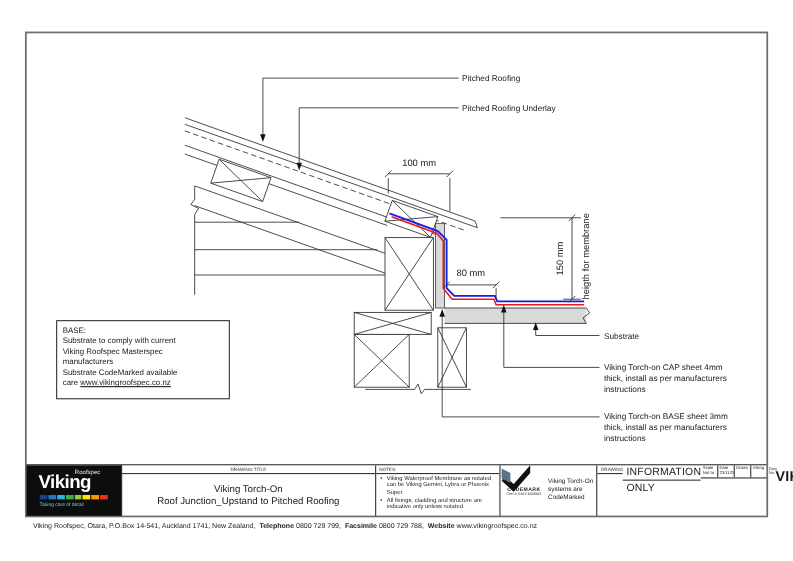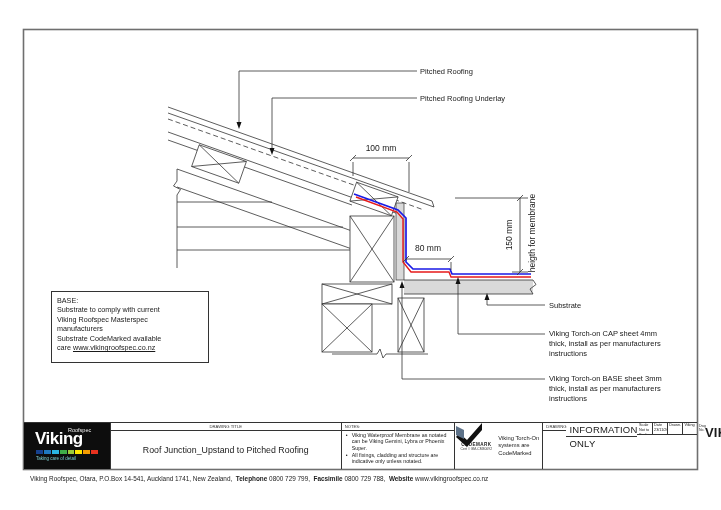--- a/index.html
+++ b/index.html
@@ -191,20 +191,21 @@
           <span></span>
           <span></span>
           <span></span>
       </div>
       <div class="logo-tagline">Taking care of detail</div>
     </div>
 
     <div class="tb-cell tb-title">
       <div class="tb-strip">DRAWING TITLE</div>
       <div class="tb-title-main">
+        <div>Viking Torch-On</div>
         <div>Roof Junction_Upstand to Pitched Roofing</div>
       </div>
     </div>
 
     <div class="tb-cell tb-notes">
       <div class="tb-strip strip-left">NOTES:</div>
       <div class="tb-note-item">
         <span class="bullet">•</span>
         <span>Viking Waterproof Membrane as notated can be Viking Gemini, Lybra or Phoenix Super.</span>
       </div>

